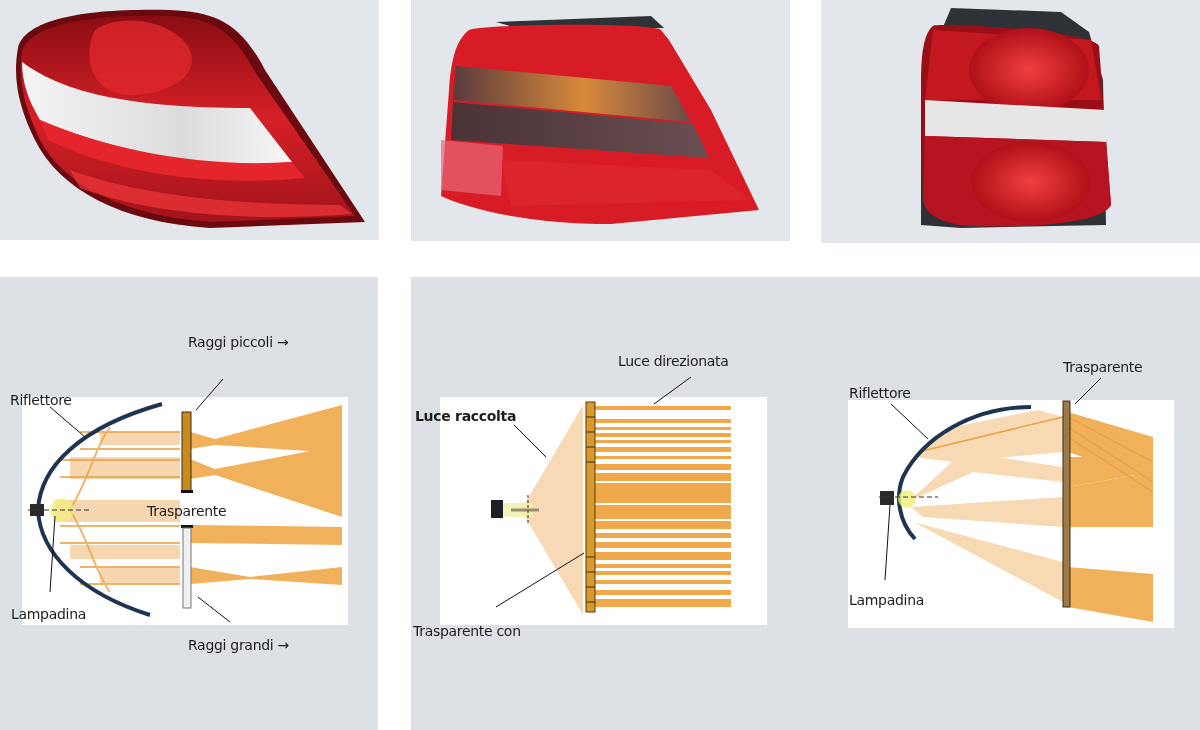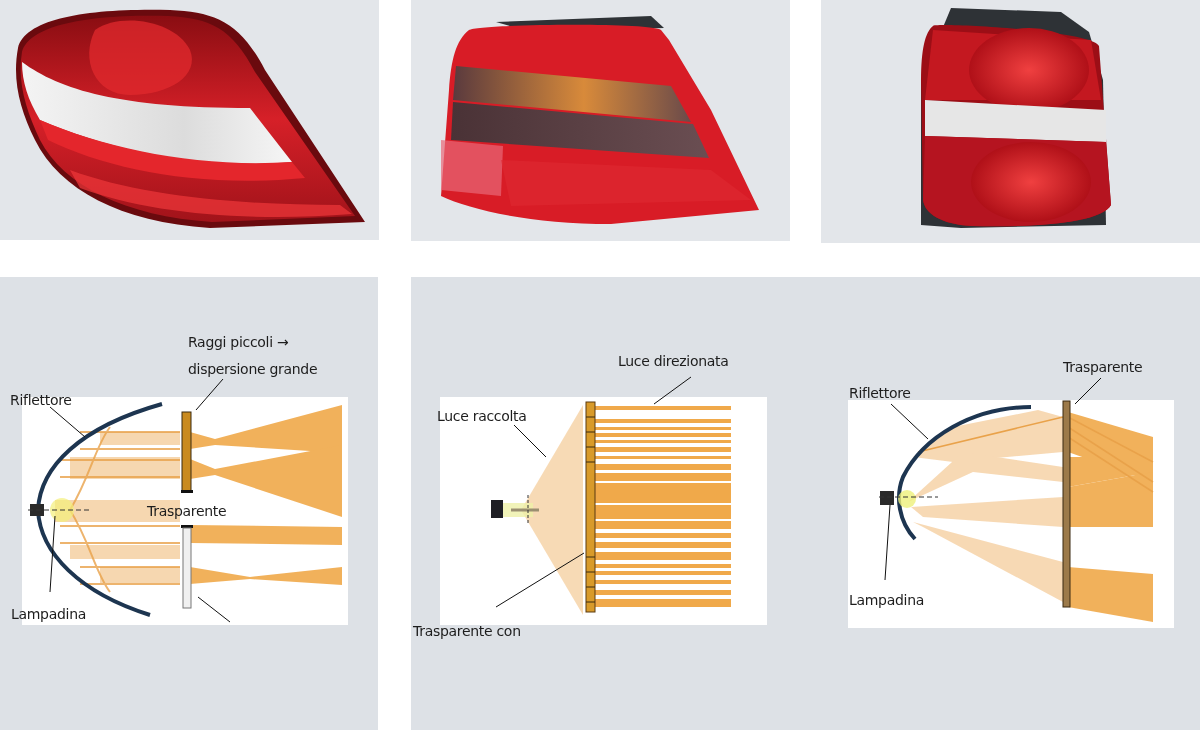--- a/index.html
+++ b/index.html
@@ -131,25 +131,25 @@
     <g stroke="#111" stroke-width="1">
       <line x1="50" y1="130" x2="85" y2="160"></line>
       <line x1="223" y1="102" x2="196" y2="133"></line>
       <line x1="55" y1="239" x2="50" y2="315"></line>
       <line x1="198" y1="320" x2="230" y2="345"></line>
     </g>
   </svg>
   <div class="label" style="left:10px;top:110px;">Riflettore</div>
   <div class="label" style="left:188px;top:52px;">
     <span>Raggi piccoli →</span>
-    <span>dispersione grande</span>
   </div>
   <div class="label" style="left:147px;top:221px;">Trasparente</div>
   <div class="label" style="left:11px;top:324px;">Lampadina</div>
   <div class="label" style="left:188px;top:355px;">
+    <span>Raggi grandi →</span>
   </div>
 </div>
 
 <div class="panel p-bm">
   <div class="wbox" style="left:29px;top:120px;width:327px;height:228px;"></div>
   <svg width="379" height="453" viewBox="0 0 379 453">
 
     <polygon points="110,233 172,128 172,338" fill="#f6d3a8" opacity="0.85"></polygon>
 
     <g fill="#f0a94a">
@@ -192,21 +192,21 @@
     <line x1="100" y1="233" x2="128" y2="233" stroke="#9a8f70" stroke-width="3"></line>
     <line x1="117" y1="218" x2="117" y2="248" stroke="#333" stroke-width="1" stroke-dasharray="3,2"></line>
 
     <g stroke="#111" stroke-width="1">
       <line x1="280" y1="100" x2="243" y2="127"></line>
       <line x1="103" y1="148" x2="135" y2="180"></line>
       <line x1="85" y1="330" x2="173" y2="276"></line>
     </g>
   </svg>
   <div class="label" style="left:207px;top:71px;">Luce direzionata</div>
-  <div class="label" style="left:26px;top:126px;">Luce raccolta</div>
+  <div class="label" style="left:4px;top:126px;font-weight:bold;">Luce raccolta</div>
   <div class="label" style="left:2px;top:341px;">
     <span>Trasparente con</span>
   </div>
 </div>
 
 <div class="panel p-br">
   <div class="wbox" style="left:25px;top:123px;width:326px;height:228px;"></div>
   <svg width="377" height="453" viewBox="0 0 377 453">
 
     <g fill="#f6d3a8" opacity="0.85">

